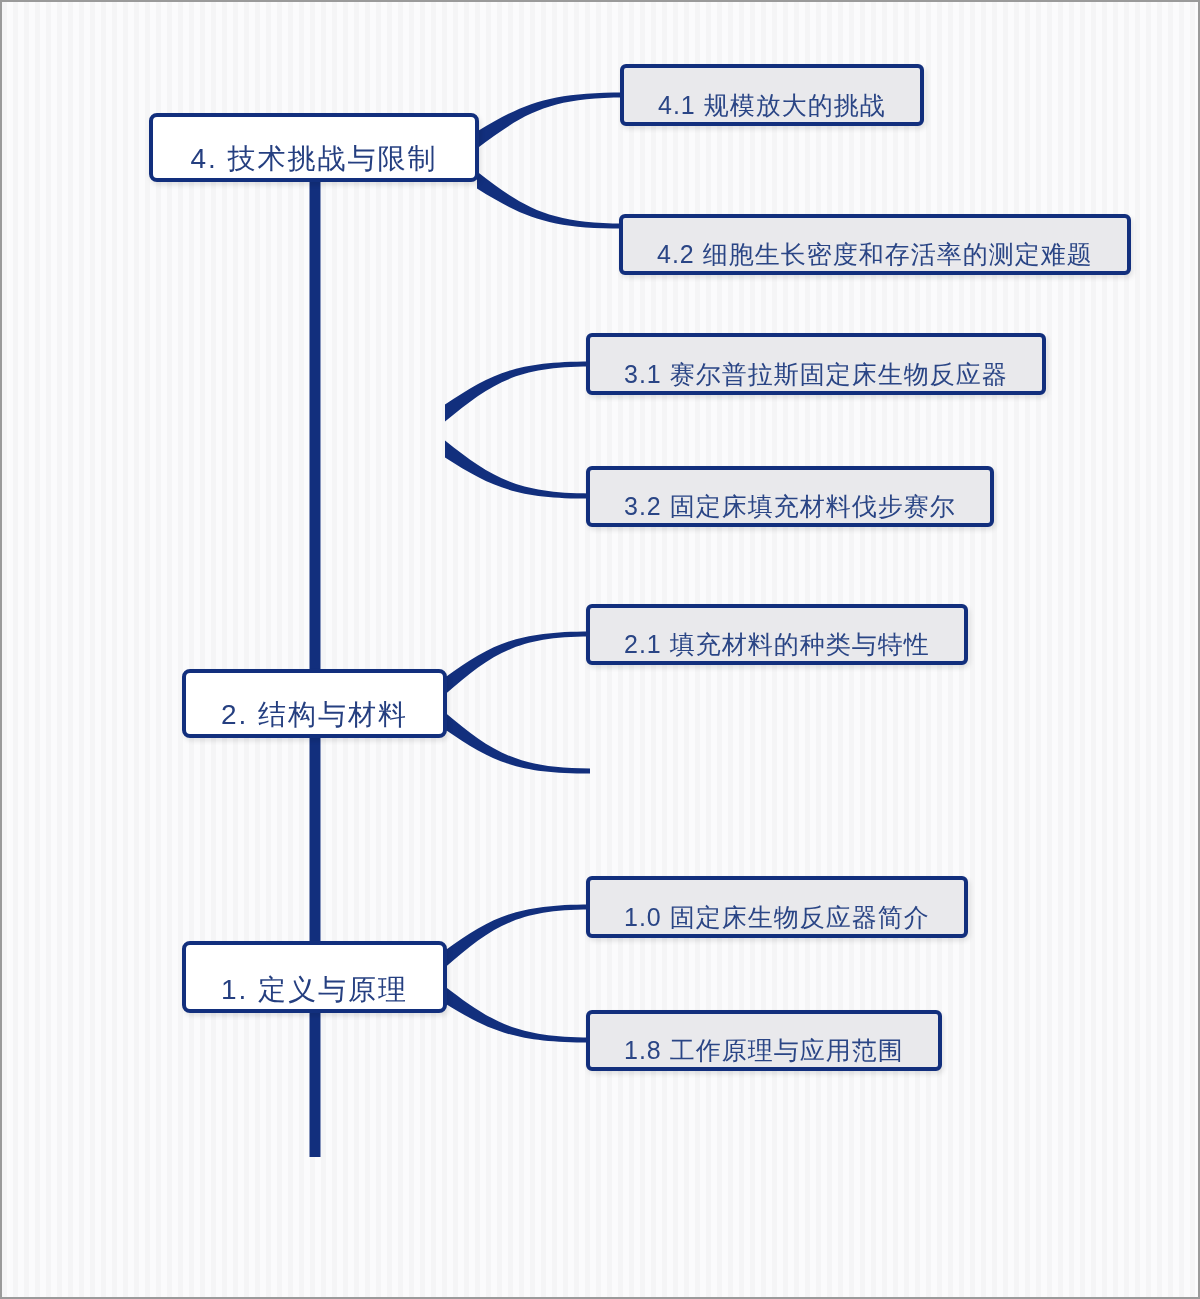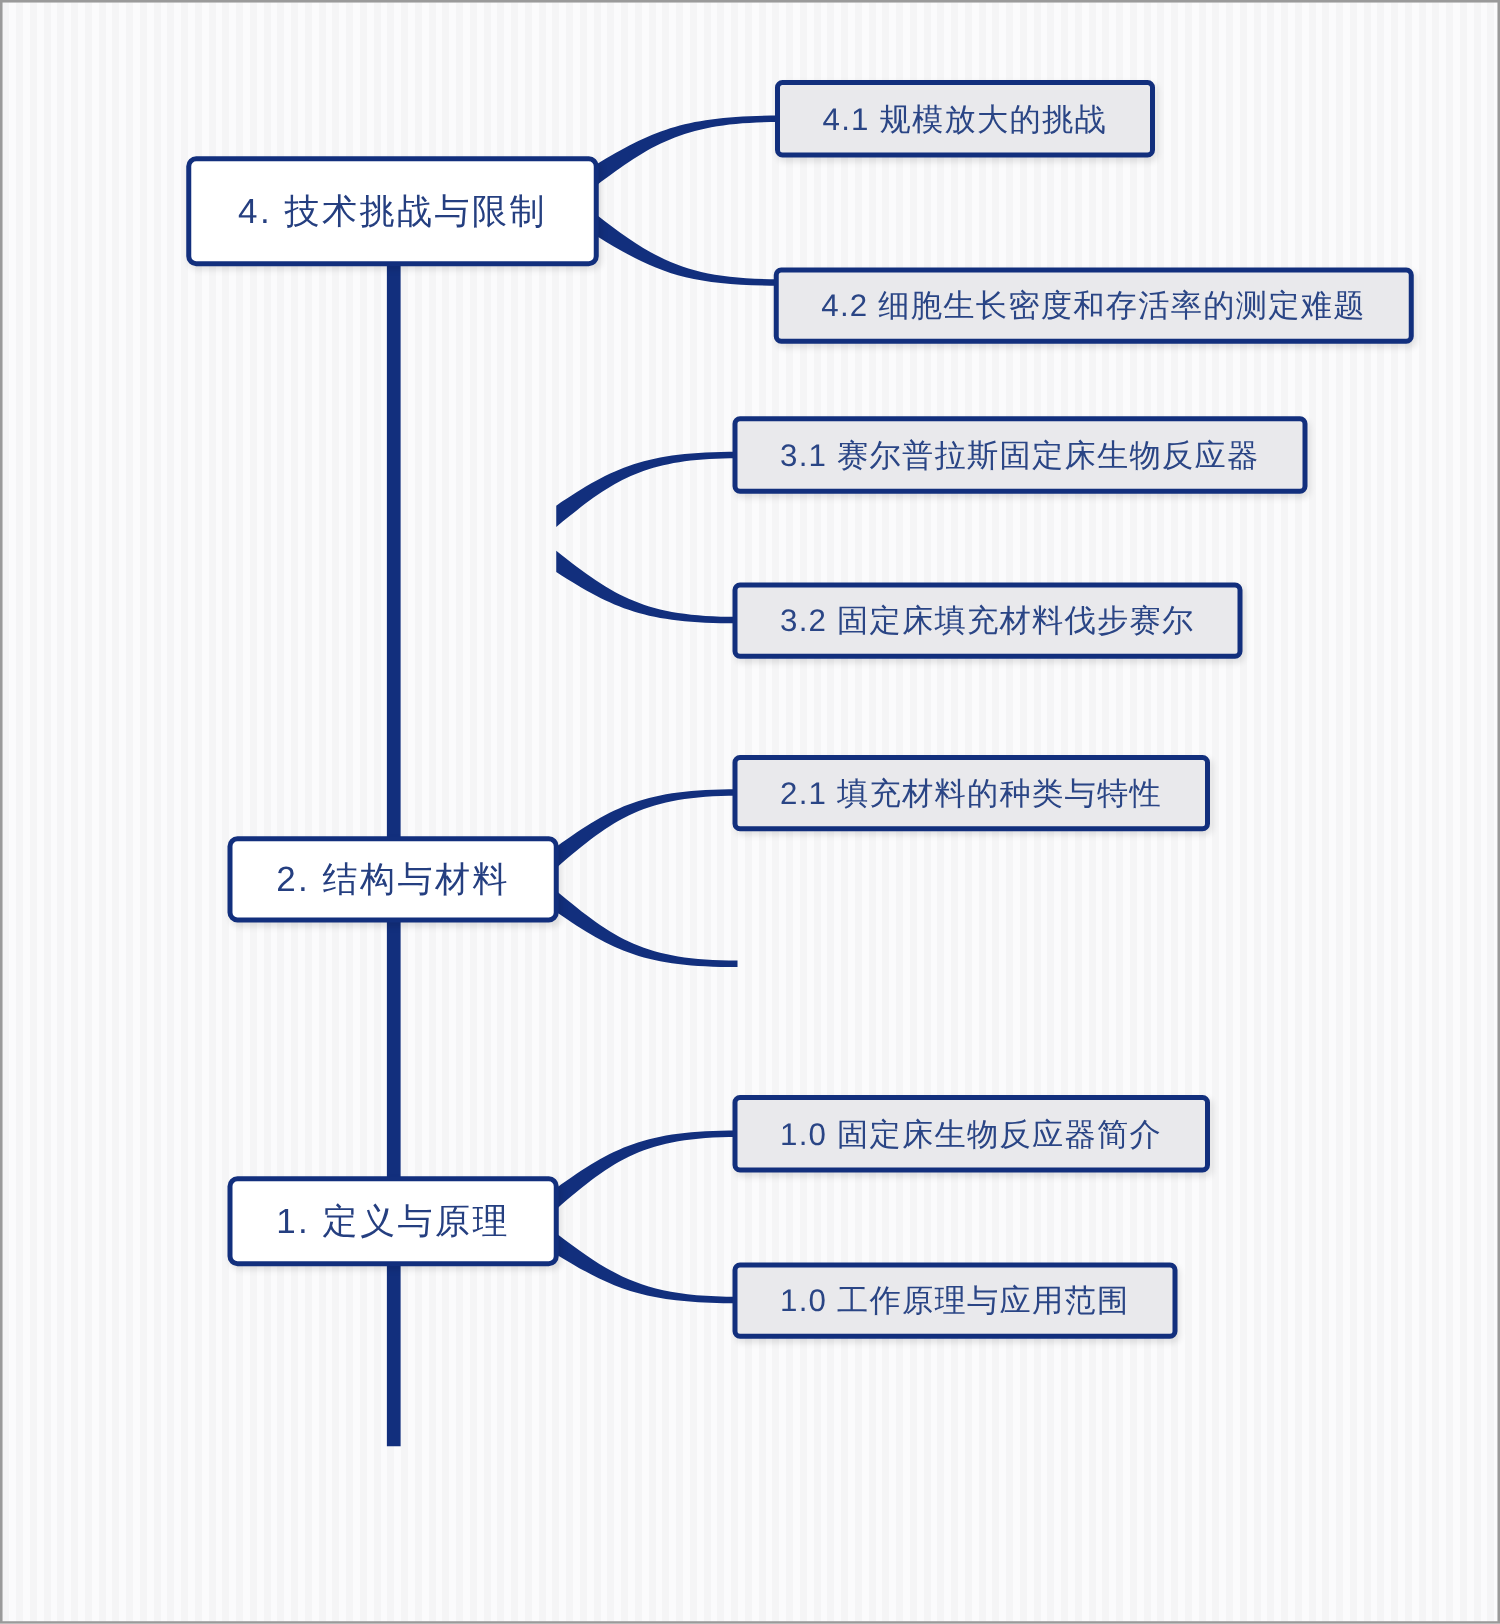--- a/index.html
+++ b/index.html
@@ -6,21 +6,21 @@
   .canvas{
     position:relative;
     width:1200px;height:1299px;
     box-sizing:border-box;
     border:2px solid #9a9a9a;
     background:repeating-linear-gradient(90deg,#f5f5f6 0 5.5px,#fbfbfc 5.5px 11px);
     overflow:hidden;
     font-family:"Liberation Sans","DejaVu Sans",sans-serif;
   }
   svg.links{position:absolute;left:0;top:0;width:1200px;height:1299px;}
-  .node{position:absolute;display:flex;align-items:center;box-sizing:border-box;white-space:nowrap;}
+  .node{position:absolute;display:flex;align-items:flex-end;box-sizing:border-box;white-space:nowrap;}
   .branch{
     background:#ffffff;
     border:4px solid #122f7d;
     border-radius:8px;
     justify-content:center;
     color:#253f80;
     font-size:28px;
     letter-spacing:2px;
     box-shadow:2px 3px 5px rgba(0,0,0,0.10);
   }
@@ -56,21 +56,21 @@
         <path d="M 475 169.5 C 521 205.2, 547 221.4, 621 221.4 L 621 226.6 C 547 226.6, 521 215.2, 475 186.5 Z"></path>
         <path d="M 443 402.5 C 489 371.7, 514 359.4, 588 359.4 L 588 364.6 C 514 364.6, 489 381.7, 443 419.5 Z"></path>
         <path d="M 443 438.5 C 489 474.9, 514 491.4, 588 491.4 L 588 496.6 C 514 496.6, 489 484.9, 443 455.5 Z"></path>
         <path d="M 443 675.5 C 489 642.6, 514 629.4, 588 629.4 L 588 634.6 C 514 634.6, 489 652.6, 443 692.5 Z"></path>
         <path d="M 443 710.5 C 489 749, 514 766.4, 588 766.4 L 588 771.6 C 514 771.6, 489 759, 443 727.5 Z"></path>
         <path d="M 443 948.5 C 489 915.6, 514 902.4, 588 902.4 L 588 907.6 C 514 907.6, 489 925.6, 443 965.5 Z"></path>
         <path d="M 443 984.5 C 489 1019.5, 514 1035.4, 588 1035.4 L 588 1040.6 C 514 1040.6, 489 1029.5, 443 1001.5 Z"></path>
       </g>
   </svg>
 
-  <div class="node branch" style="left:147px;top:123px;width:330px;height:88px">
+  <div class="node branch" style="left:147px;top:111px;width:330px;height:69px">
     <span>4. 技术挑战与限制</span>
   </div>
   <div class="node branch" style="left:180px;top:667px;width:265px;height:69px">
     <span>2. 结构与材料</span>
   </div>
   <div class="node branch" style="left:180px;top:939px;width:265px;height:72px">
     <span>1. 定义与原理</span>
   </div>
 
   <div class="node child" style="left:618px;top:62px;height:62px">
@@ -85,17 +85,17 @@
   <div class="node child" style="left:584px;top:464px;height:61px">
     <span>3.2 固定床填充材料伐步赛尔</span>
   </div>
   <div class="node child" style="left:584px;top:602px;height:61px">
     <span>2.1 填充材料的种类与特性</span>
   </div>
   <div class="node child" style="left:584px;top:874px;height:62px">
     <span>1.0 固定床生物反应器简介</span>
   </div>
   <div class="node child" style="left:584px;top:1008px;height:61px">
-    <span>1.0 工作原理与应用范围</span>
+    <span>1.8 工作原理与应用范围</span>
   </div>
 
 
 </div>
 
 </body></html>

